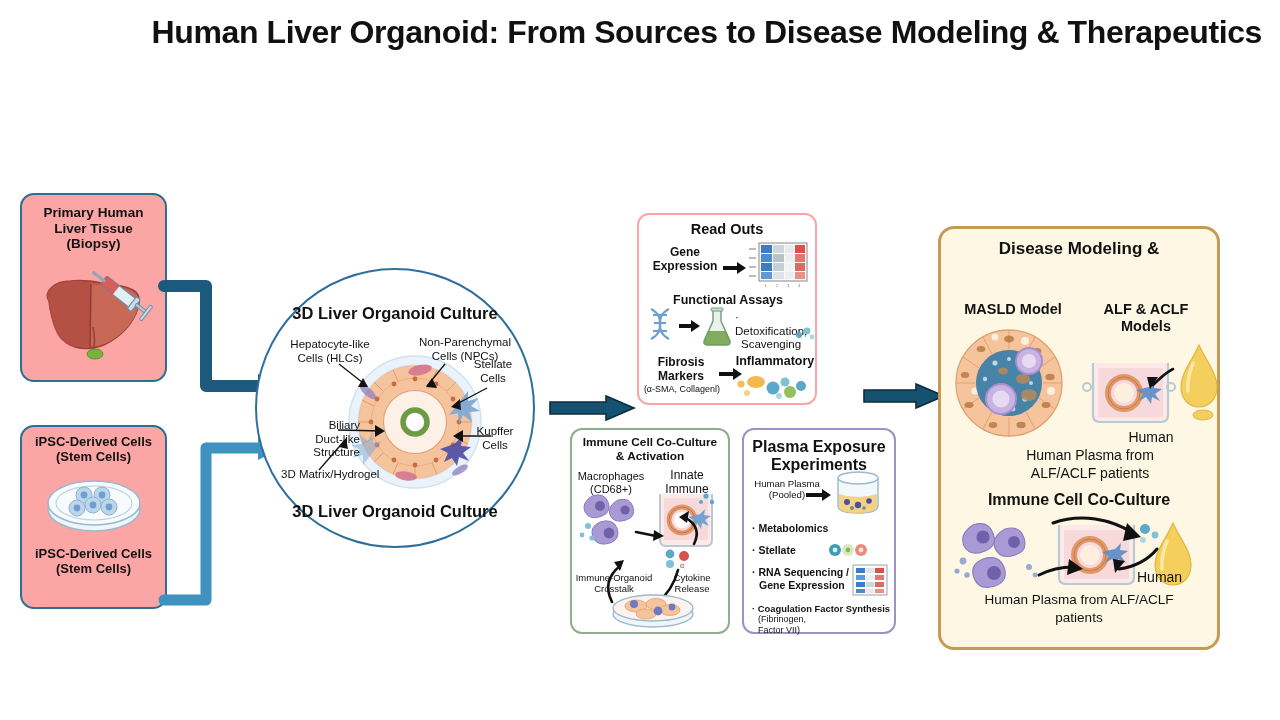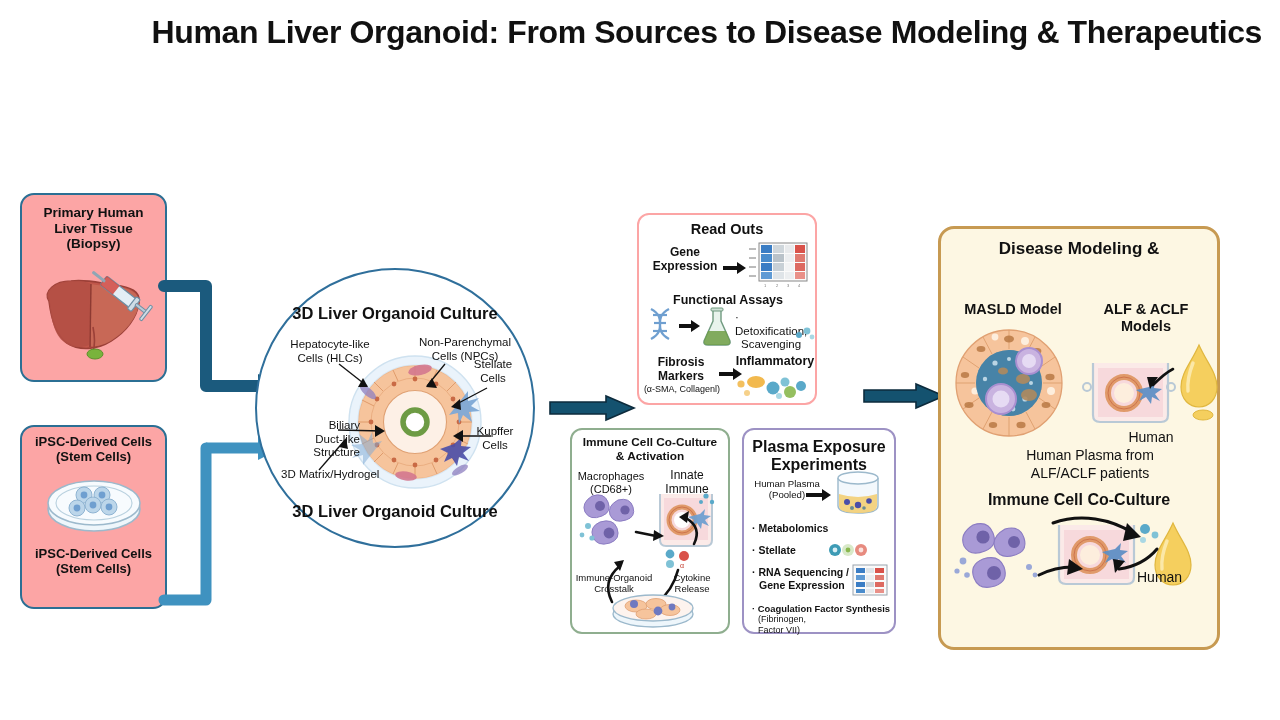--- a/index.html
+++ b/index.html
@@ -633,15 +633,19 @@
       </g>
       <g fill="#111">
         <path d="M138 10 L152 24 L134 28 Z"></path>
         <path d="M80 46 L94 56 L78 62 Z"></path>
         <path d="M136 48 L126 60 L124 46 Z"></path>
       </g>
     </svg>
 
     <div class="abs" style="left:196px;top:340px;width:80px;font-size:14px;color:#111;">Human</div>
 
+    <div class="abs ctr" style="left:6px;top:362px;width:264px;font-size:13.5px;color:#111;line-height:1.3;">
+      <div>Human Plasma from ALF/ACLF</div>
+      <div>patients</div>
+    </div>
   </div>
 
 </div>
 
 </body></html>

